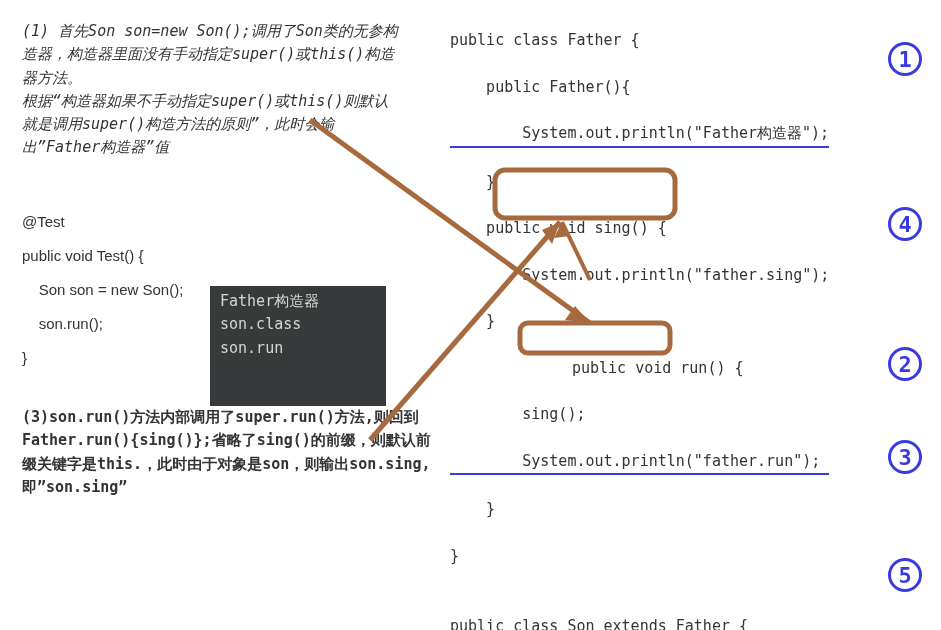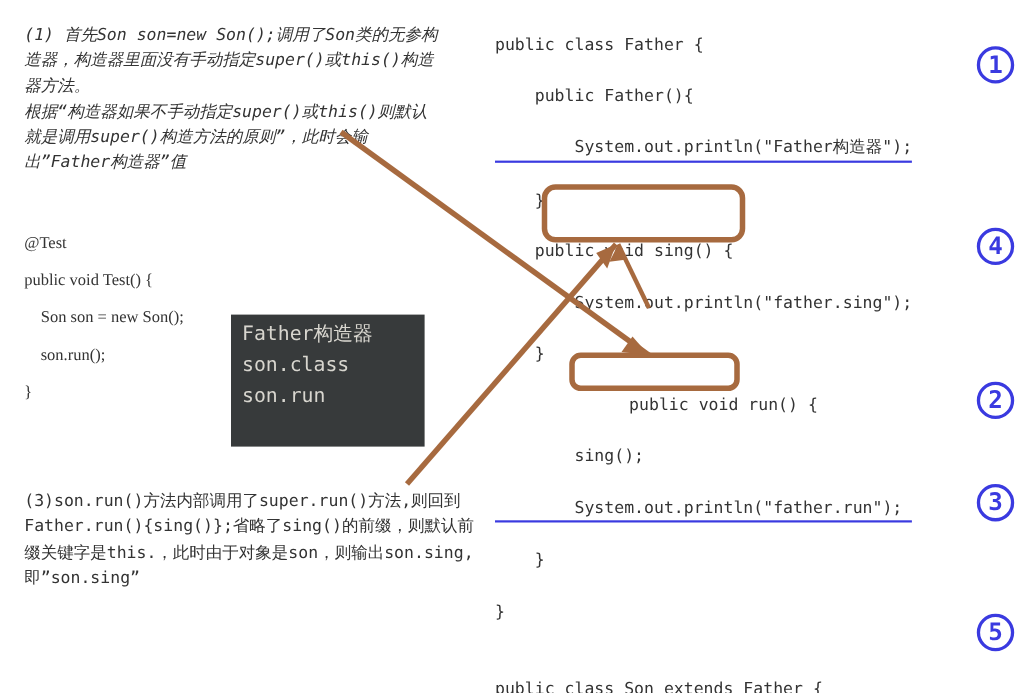--- a/index.html
+++ b/index.html
@@ -7,29 +7,29 @@
     margin: 0; padding: 0;
     width: 941px; height: 630px;
     font-family: "Consolas","Microsoft YaHei",monospace;
     font-size: 15px;
     background: #fff;
     position: relative;
     color: #333;
   }
   .left { position: absolute; left: 22px; width: 380px; }
   .para1 { top: 20px; position: absolute; line-height: 1.55; font-style: italic; }
-  .test-code { top: 196px; position: absolute; white-space: pre; font-family: Liberation Serif, serif; }
+  .test-code { top: 196px; position: absolute; white-space: pre; font-family: Liberation Sans, sans-serif; }
   .output {
     position: absolute; top: 286px; left: 210px;
     width: 176px; height: 120px;
     background: #373a3b; color: #d8d6cf;
     padding: 4px 10px; font-family: Consolas,"Microsoft YaHei",monospace;
-    font-size: 18px; line-height: 1.55;
+    font-size: 15px; line-height: 1.55;
   }
-  .para3 { top: 444px; position: absolute; line-height: 1.55; font-family: "SimSun",monospace; }
+  .para3 { top: 406px; position: absolute; line-height: 1.55; font-family: "SimSun",monospace; font-weight: bold; }
   .right { position: absolute; left: 450px; top: 6px; font-family: Consolas,"Microsoft YaHei",monospace; white-space: pre; line-height: 1.55; }
   .it { }
   .ul { border-bottom: 2px solid #3a3ae0; display:inline-block; }
   .circ {
     position: absolute; width: 34px; height: 34px;
     border: 3px solid #3a3ae0; border-radius: 50%;
     color: #3a3ae0; text-align: center; line-height: 30px;
     font-size: 22px; font-weight: bold;
   }
   svg.overlay { position:absolute; left:0; top:0; pointer-events:none; }

